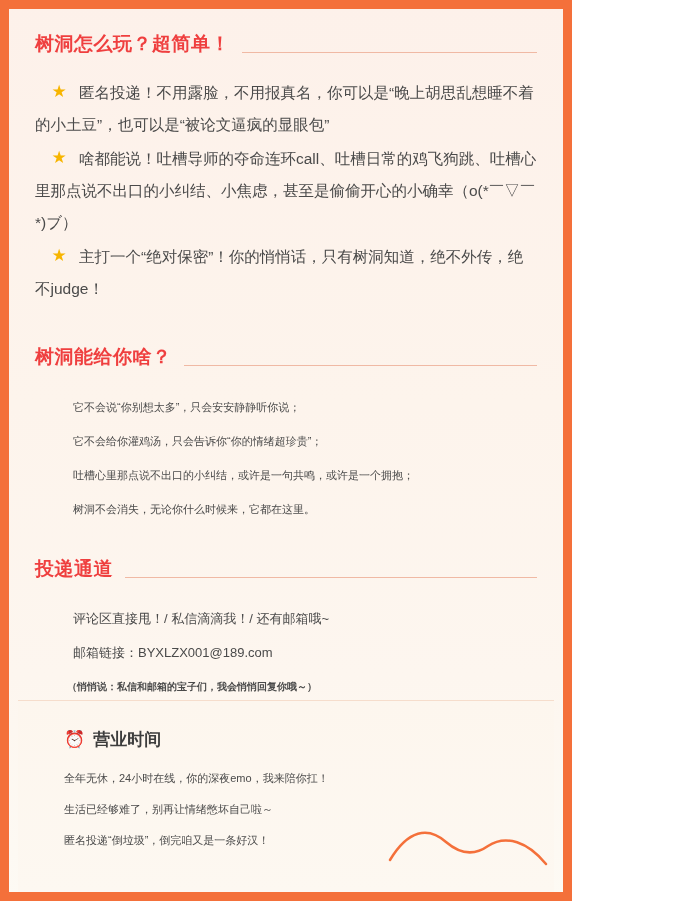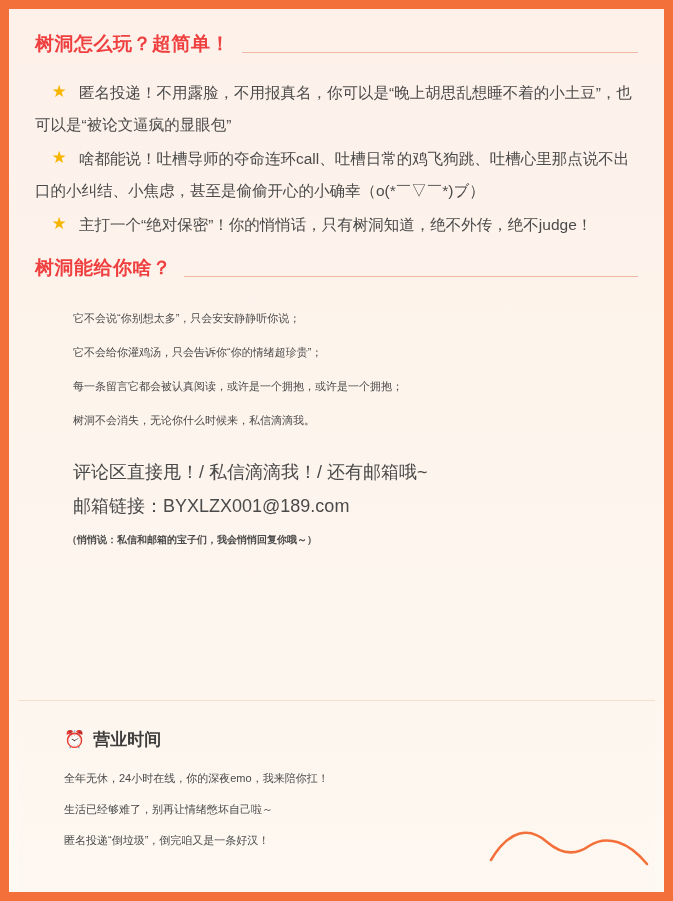--- a/index.html
+++ b/index.html
@@ -8,21 +8,21 @@
   }
   body {
     width: 673px;
     height: 901px;
     font-family: "Liberation Sans", sans-serif;
     background: #ffffff;
     overflow: hidden;
   }
   .page {
     position: relative;
-    width: 673px;
+    width: 572px;
     height: 901px;
     box-sizing: border-box;
     border-left: 9px solid #f4703a;
     border-right: 9px solid #f4703a;
     background: linear-gradient(180deg, #fdf1ea 0%, #fdf4ec 45%, #fdf6ef 75%, #fdfaf4 100%);
     overflow: hidden;
   }
   .topbar {
     height: 9px;
     background: #f4703a;
@@ -82,21 +82,21 @@
 
   .plain-para {
     color: #4a4a4a;
     font-size: 11px;
     line-height: 34px;
     padding-left: 38px;
   }
 
   .chan-para {
     color: #4a4a4a;
-    font-size: 18px;
+    font-size: 13px;
     line-height: 34px;
     padding-left: 38px;
   }
   .chan-note {
     color: #4a4a4a;
     font-size: 10px;
     line-height: 34px;
     padding-left: 32px;
     font-weight: bold;
   }
@@ -176,31 +176,35 @@
       <div class="star-para">
         <span class="star">★</span>
         <span>啥都能说！吐槽导师的夺命连环call、吐槽日常的鸡飞狗跳、吐槽心里那点说不出口的小纠结、小焦虑，甚至是偷偷开心的小确幸（o(*￣▽￣*)ブ）</span>
       </div>
       <div class="star-para">
         <span class="star">★</span>
         <span>主打一个“绝对保密”！你的悄悄话，只有树洞知道，绝不外传，绝不judge！</span>
       </div>
     </div>
 
-    <div class="sec-head" style="margin-top:14px;justify-content:center;">
+    <div class="sec-head" style="margin-top:39px;justify-content:center;">
       <div class="sec-title">树洞能给你啥？</div>
       <div class="sec-rule"></div>
     </div>
     <div class="block">
       <div class="plain-para">它不会说“你别想太多”，只会安安静静听你说；</div>
       <div class="plain-para">它不会给你灌鸡汤，只会告诉你“你的情绪超珍贵”；</div>
-      <div class="plain-para">每一条留言它都会被认真阅读，或许是一个拥抱，或许是一个拥抱；</div>
-      <div class="plain-para">树洞不会消失，无论你什么时候来，私信滴滴我。</div>
-    </div>
-
+      <div class="plain-para">吐槽心里那点说不出口的小纠结，或许是一句共鸣，或许是一个拥抱；</div>
+      <div class="plain-para">树洞不会消失，无论你什么时候来，它都在这里。</div>
+    </div>
+
+    <div class="sec-head" style="margin-top:30px;">
+      <div class="sec-title">投递通道</div>
+      <div class="sec-rule"></div>
+    </div>
     <div class="block">
       <div class="chan-para">评论区直接甩！/ 私信滴滴我！/ 还有邮箱哦~</div>
       <div class="chan-para">邮箱链接：BYXLZX001@189.com</div>
       <div class="chan-note">（悄悄说：私信和邮箱的宝子们，我会悄悄回复你哦～）</div>
     </div>
 
   </div>
 
   <div class="footer-card">
     <div class="hours-head">

